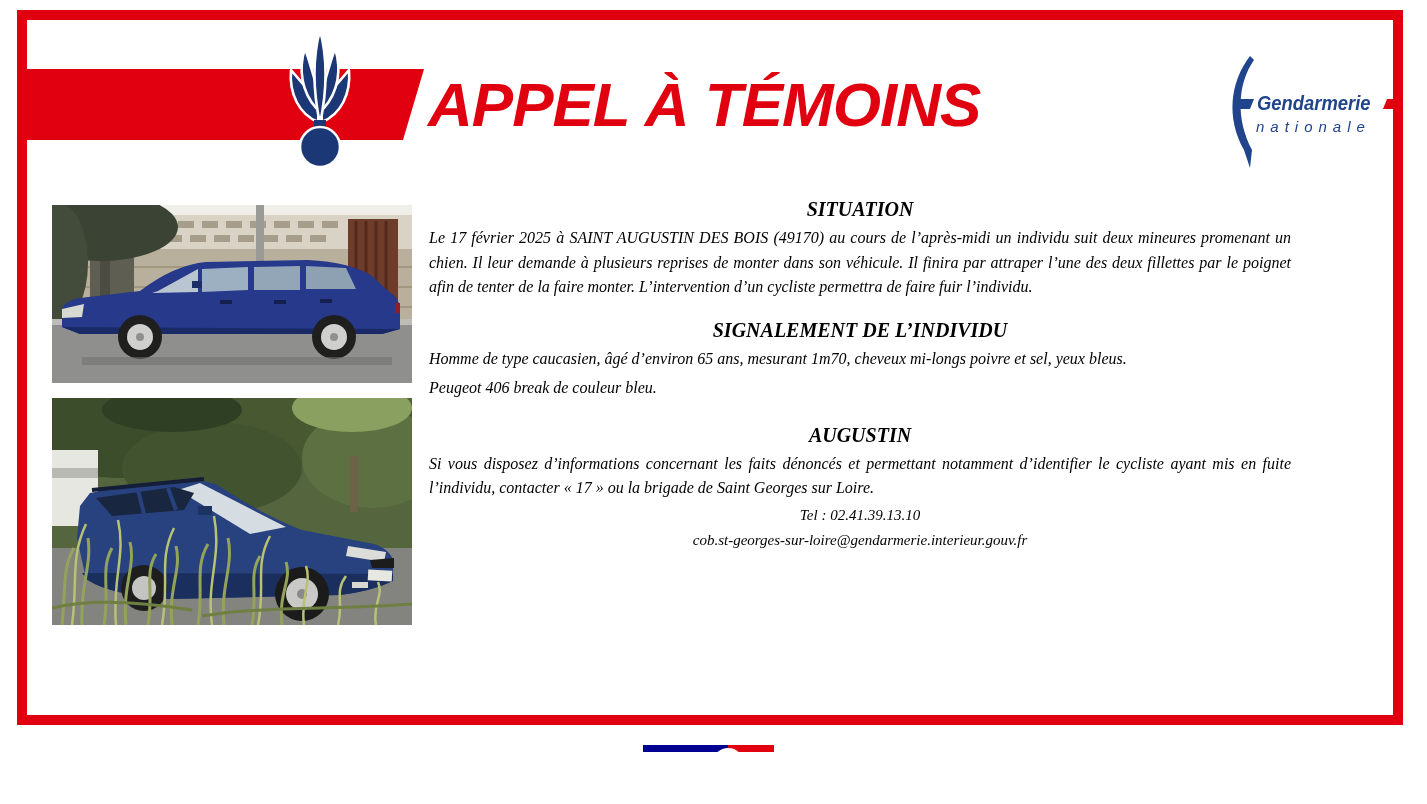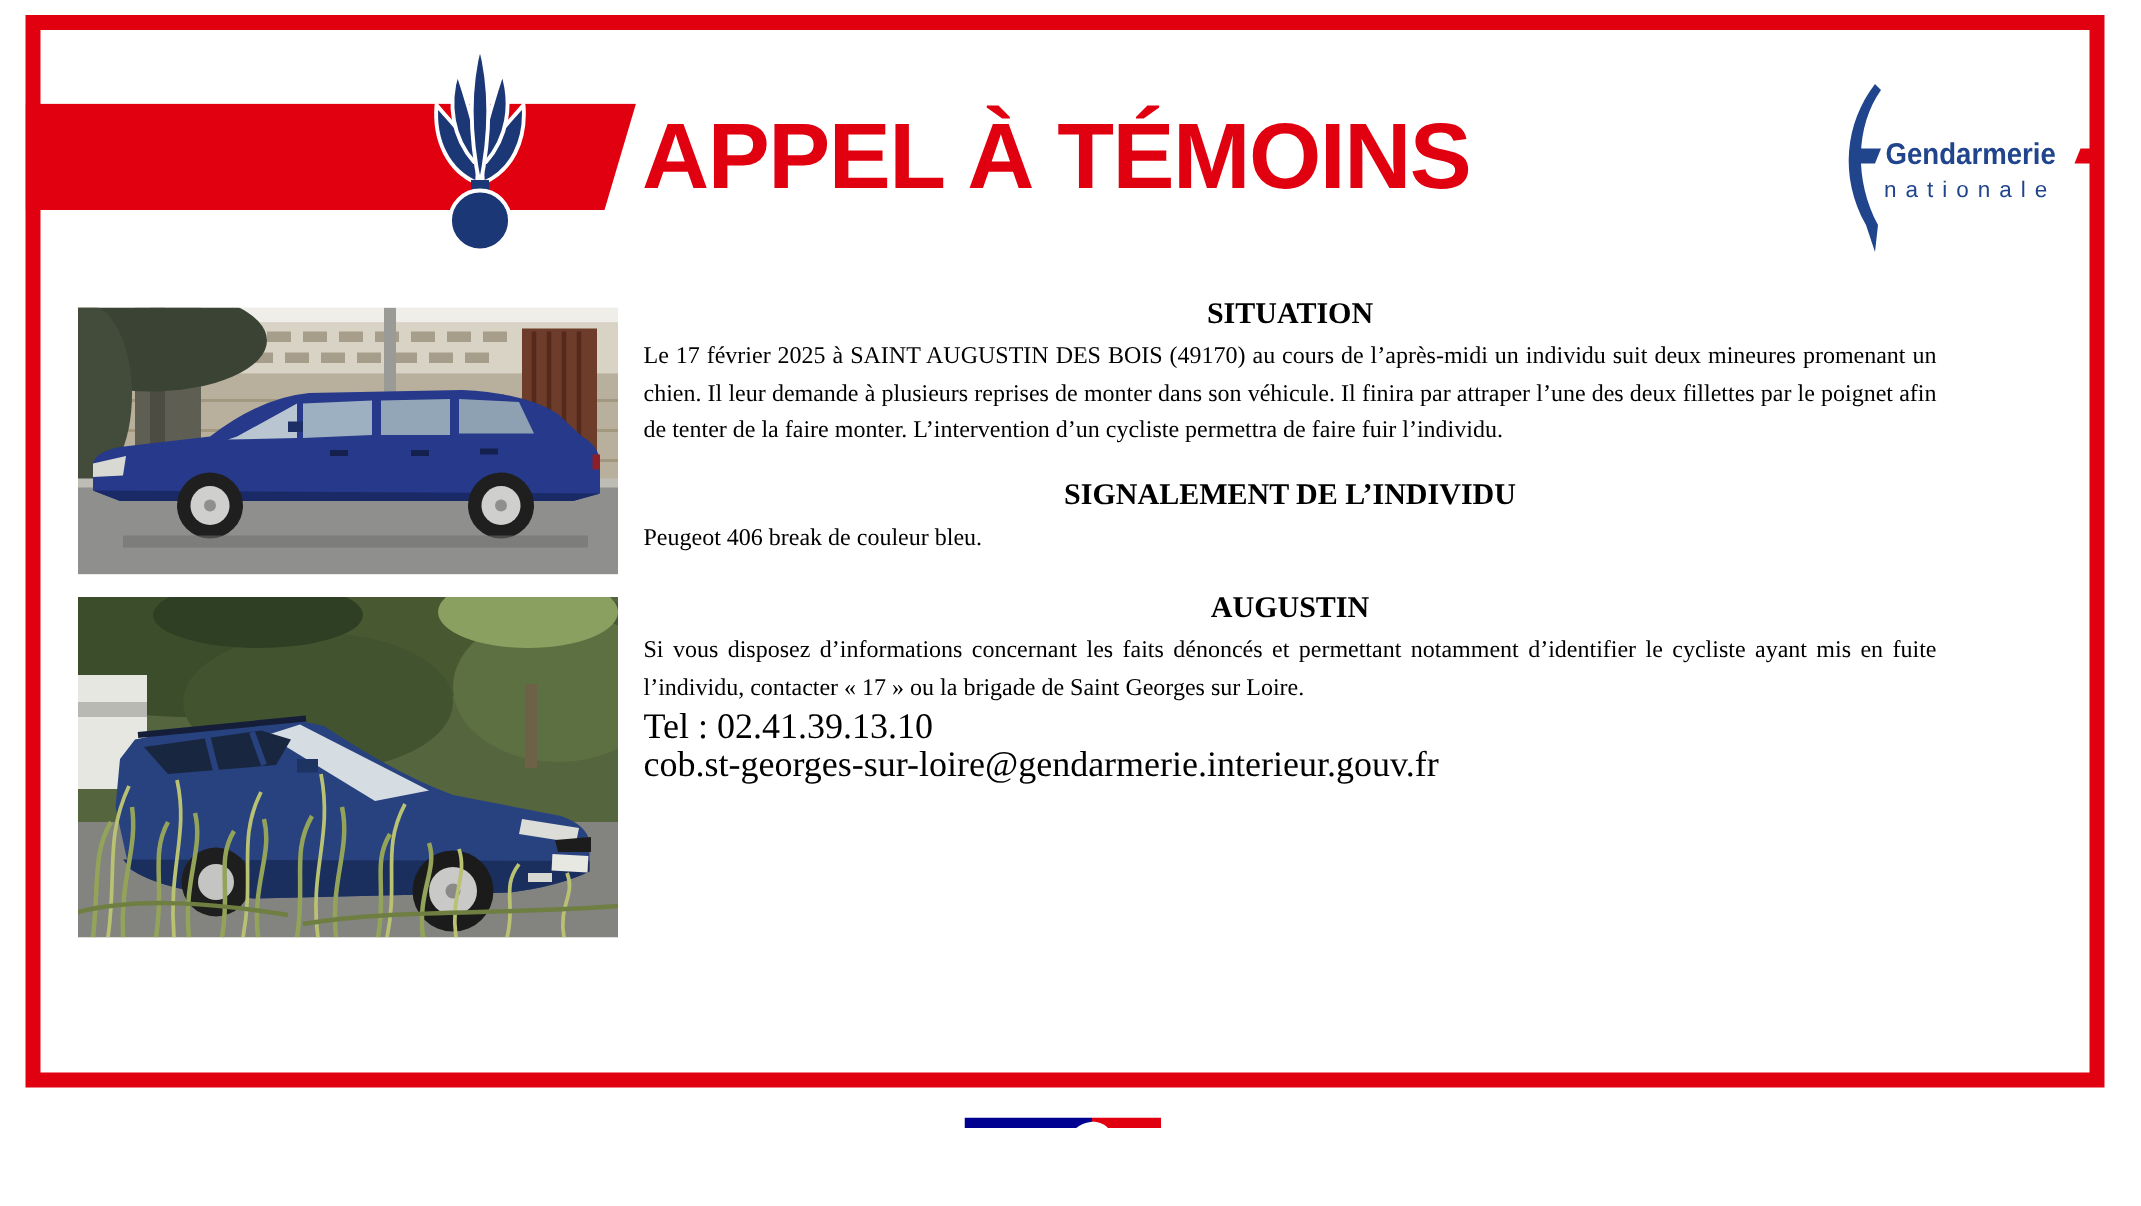--- a/index.html
+++ b/index.html
@@ -1,17 +1,17 @@
 <!DOCTYPE html>
 <html lang="fr"><head>
 <meta charset="utf-8">
 <style>
   html,body{margin:0;padding:0;background:#ffffff;}
   .page{position:relative;width:1427px;height:752px;background:#fff;overflow:hidden;
-        font-family:"Liberation Serif", serif;}
+        font-family:"Liberation Serif", serif;font-style:italic;}
 
   
   .frame{position:absolute;left:17px;top:10px;right:24px;bottom:27px;
          border:10px solid #e1000f;pointer-events:none;}
 
   
   .band{position:absolute;left:17px;top:69px;width:407px;height:71px;background:#e1000f;
         clip-path:polygon(0 0,100% 0,calc(100% - 21px) 100%,0 100%);}
 
   .flame{position:absolute;left:283px;top:28px;width:74px;height:144px;}
@@ -38,21 +38,21 @@
   .photo1{left:52px;top:205px;width:360px;height:178px;}
   .photo2{left:52px;top:398px;width:360px;height:227px;}
 
   
   .content{position:absolute;left:429px;top:198px;width:862px;color:#000;}
   .content h2{margin:0;font-size:20px;line-height:23px;font-weight:700;text-align:center;}
   .content p.body{margin:5px 0 0;font-size:16px;line-height:24.5px;text-align:justify;}
   .mt-individu{margin-top:19px !important;}
   .mt-vehicule{margin-top:27px !important;}
   .mt-contact{margin-top:23px !important;}
-  .centerline{margin:0;font-size:24px;line-height:25px;text-align:left;}
+  .centerline{margin:0;font-size:15px;line-height:25px;text-align:center;}
   .centerline.tel{margin-top:2px;}
 
   
   .footer-mask{position:absolute;left:628px;top:760px;width:160px;height:22px;background:#fff;}
   .marianne{position:absolute;left:643px;top:745px;width:131px;height:52px;}
 </style>
 </head>
 <body>
 
 <div class="page">
@@ -228,20 +228,21 @@
           <path d="M150,218 C210,208 280,212 360,206"></path>
       </g>
     </svg>
   </figure>
 
   <main class="content">
     <h2>SITUATION</h2>
     <p class="body">Le 17 février 2025 à SAINT AUGUSTIN DES BOIS (49170) au cours de l’après-midi un individu suit deux mineures promenant un chien. Il leur demande à plusieurs reprises de monter dans son véhicule. Il finira par attraper l’une des deux fillettes par le poignet afin de tenter de la faire monter. L’intervention d’un cycliste permettra de faire fuir l’individu.</p>
 
     <h2 class="mt-individu">SIGNALEMENT DE L’INDIVIDU</h2>
+    <p class="body">Homme de type caucasien, âgé d’environ 65 ans, mesurant 1m70, cheveux mi-longs poivre et sel, yeux bleus.</p>
 
     <p class="body">Peugeot 406 break de couleur bleu.</p>
 
     <h2 class="mt-contact">AUGUSTIN</h2>
     <p class="body">Si vous disposez d’informations concernant les faits dénoncés et permettant notamment d’identifier le cycliste ayant mis en fuite l’individu, contacter « 17 » ou la brigade de Saint Georges sur Loire.</p>
 
     <p class="centerline tel">Tel : 02.41.39.13.10</p>
     <p class="centerline">cob.st-georges-sur-loire@gendarmerie.interieur.gouv.fr</p>
   </main>
 

